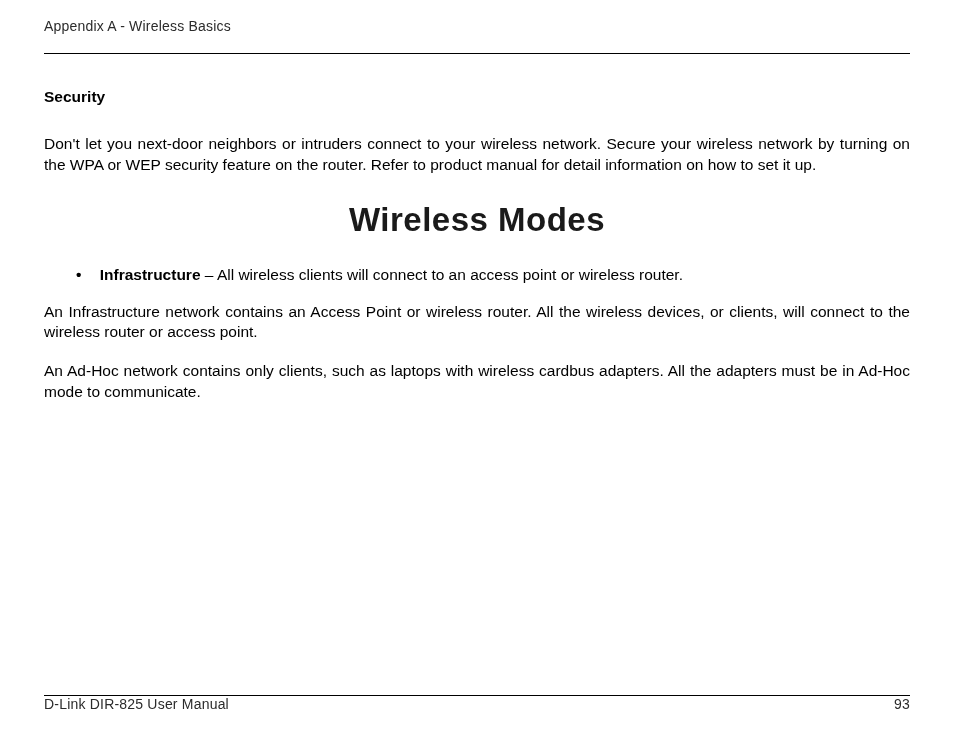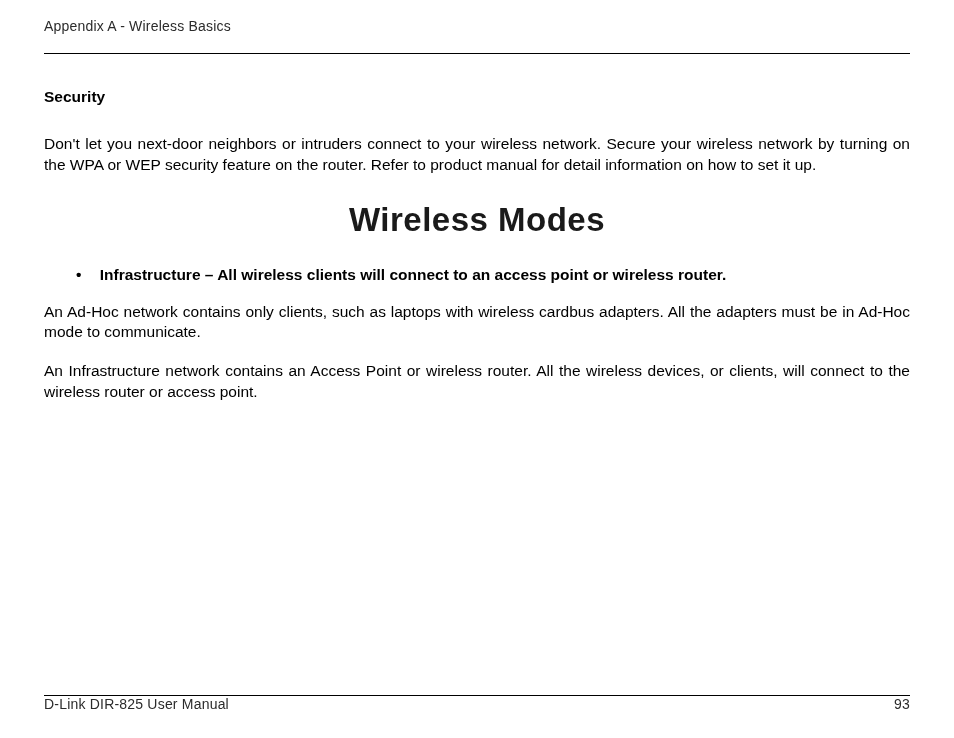--- a/index.html
+++ b/index.html
@@ -70,21 +70,21 @@
     }
     .bullet-item::before {
       content: "• ";
       font-weight: bold;
     }
     .bullet-label {
       font-weight: bold;
       padding-left: 14px;
     }
     .bullet-text {
-      font-weight: bold;
+      font-weight: normal;
     }
     .bullet-continuation {
       display: block;
       padding-left: 13px;
     }
     .footer {
       border-top: 1.5px solid #000;
       padding-bottom: 26px;
       display: flex;
       justify-content: space-between;
@@ -109,23 +109,23 @@
 
     <div class="body-text">Don't let you next-door neighbors or intruders connect to your wireless network. Secure your wireless network by turning on the WPA or WEP security feature on the router. Refer to product manual for detail information on how to set it up.</div>
 
     <div class="big-title">Wireless Modes</div>
 
 
     <div class="bullet-list">
       <div class="bullet-item"><span class="bullet-label">Infrastructure</span><span class="bullet-text"> – All wireless clients will connect to an access point or wireless router.</span></div>
     </div>
 
+    <div class="body-text">An Infrastructure network contains an Access Point or wireless router. All the wireless devices, or clients, will connect to the wireless router or access point.</div>
+
     <div class="body-text">An Ad-Hoc network contains only clients, such as laptops with wireless cardbus adapters. All the adapters must be in Ad-Hoc mode to communicate.</div>
-
-    <div class="body-text">An Infrastructure network contains an Access Point or wireless router. All the wireless devices, or clients, will connect to the wireless router or access point.</div>
 
   </div>
 
   <div class="footer">
     <span>D-Link DIR-825 User Manual</span>
     <span>93</span>
   </div>
 
 </div>
 

